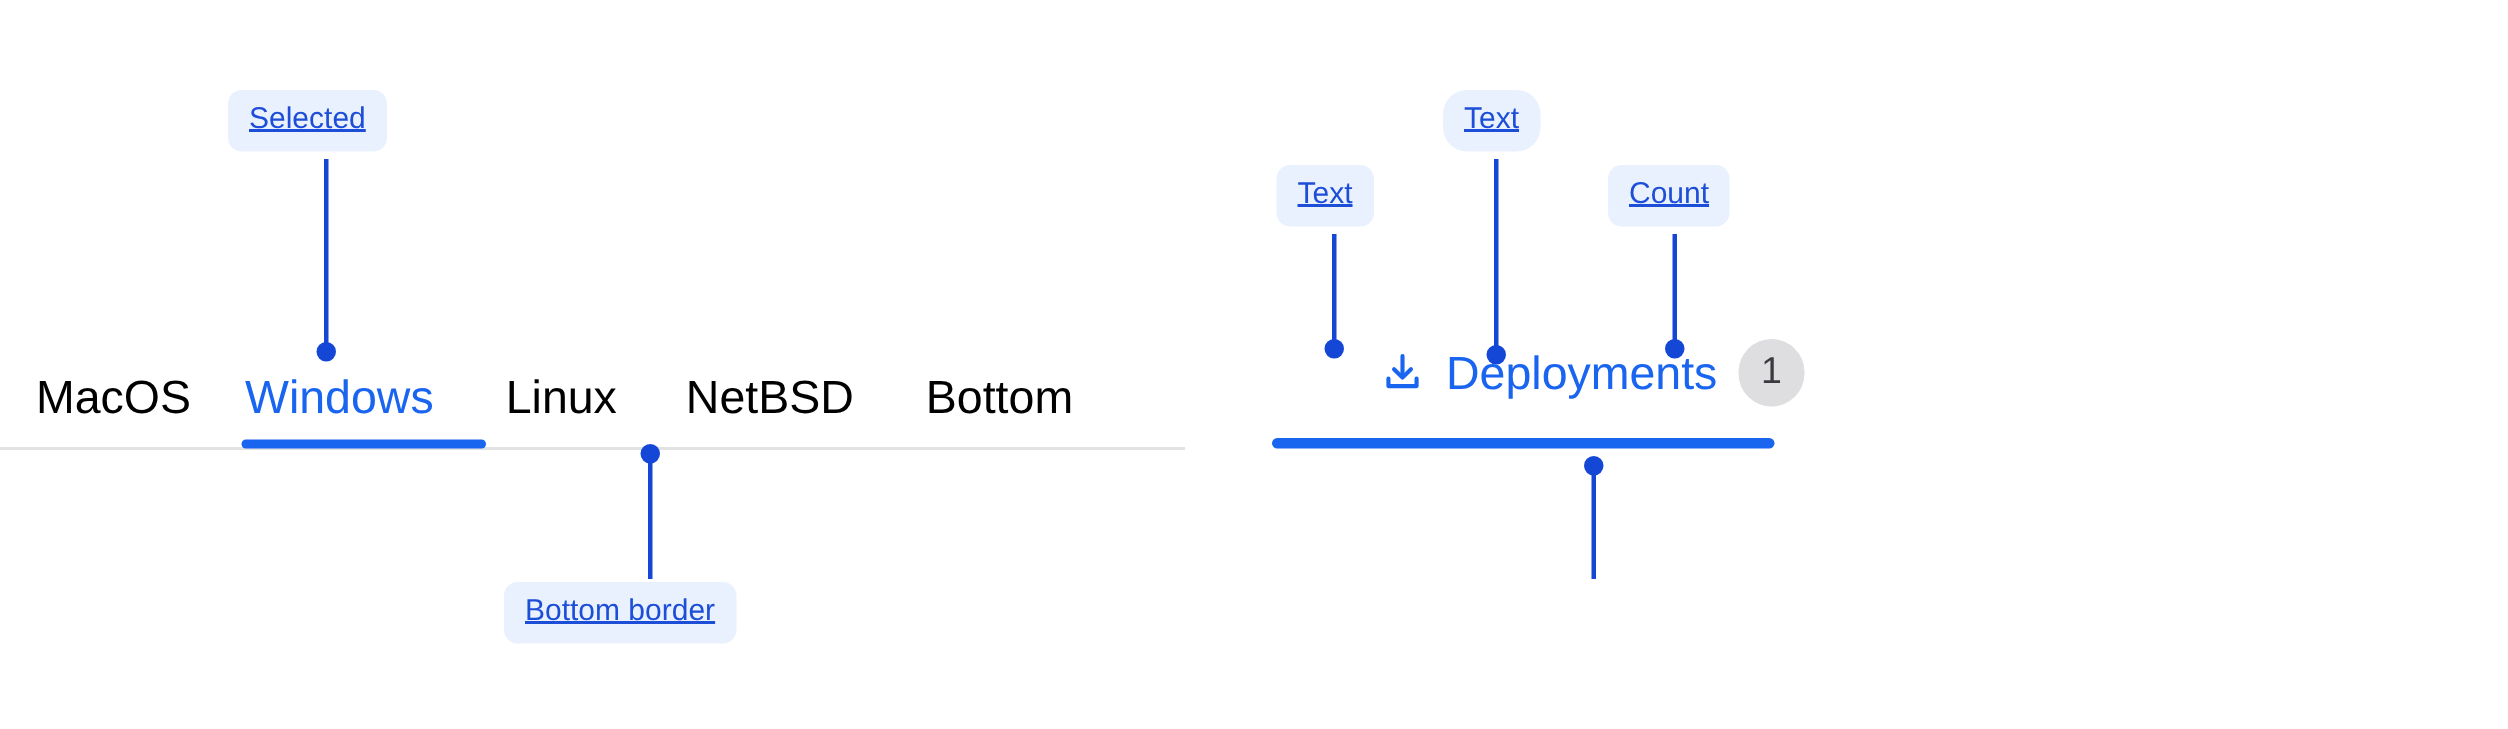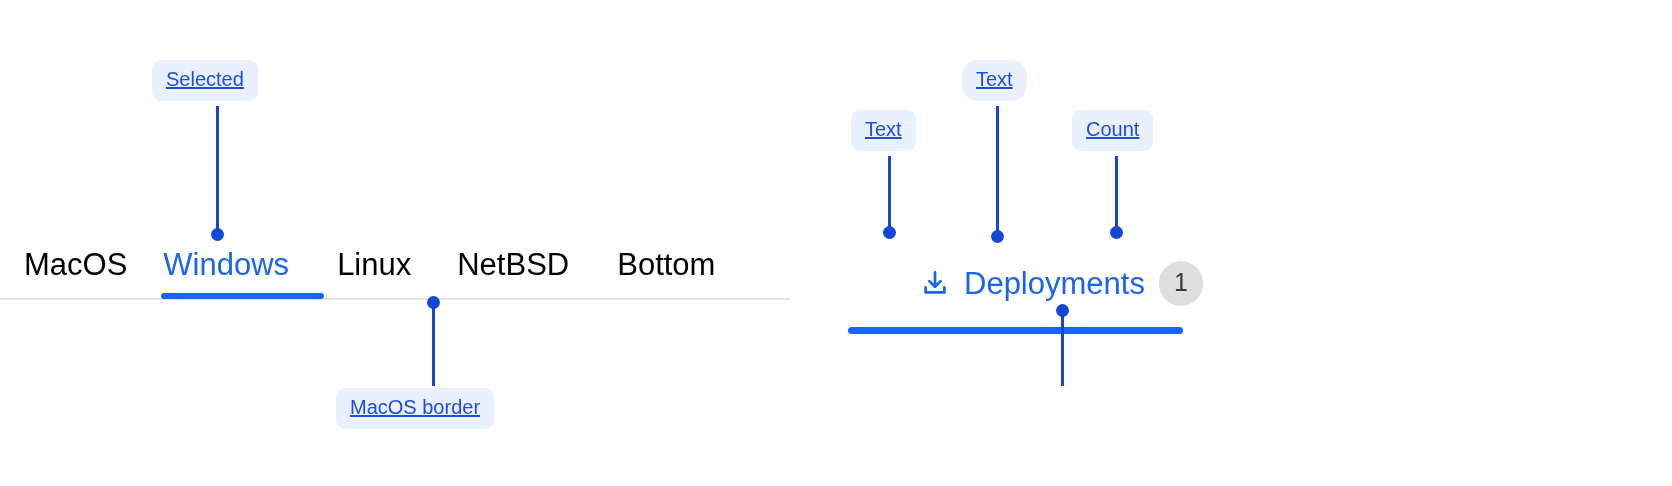--- a/index.html
+++ b/index.html
@@ -85,21 +85,21 @@
     bottom: -12px;
     height: 6px;
     border-radius: 4px;
     background: #1a65f0;
   }
 
   
   .tab-right {
     position: absolute;
     left: 920px;
-    top: 261px;
+    top: 226px;
     height: 70px;
   }
   .tab-right-inner {
     display: flex;
     align-items: center;
     gap: 14px;
     height: 44px;
   }
   .dl-icon {
     width: 30px;
@@ -165,21 +165,21 @@
 
       <div class="tab" style="margin-left:48px;">
         <span>Bottom</span>
       </div>
 
     </div>
   </div>
 
   <div class="leader-dot" style="left:427px; top:296px;"></div>
   <div class="leader" style="left:432px; top:302px; height:84px;"></div>
-  <div class="callout" style="left:336px; top:388px;">MacOS border</div>
+  <div class="callout" style="left:336px; top:388px;">Bottom border</div>
 
   <div class="callout" style="left:851px; top:110px;">Text</div>
   <div class="leader" style="left:888px; top:156px; height:76px;"></div>
   <div class="leader-dot" style="left:883px; top:226px;"></div>
 
   <div class="callout" style="left:962px; top:60px;border-radius:16px;">Text</div>
   <div class="leader" style="left:996px; top:106px; height:130px;"></div>
   <div class="leader-dot" style="left:991px; top:230px;"></div>
 
   <div class="callout" style="left:1072px; top:110px;text-align:right;">Count</div>

